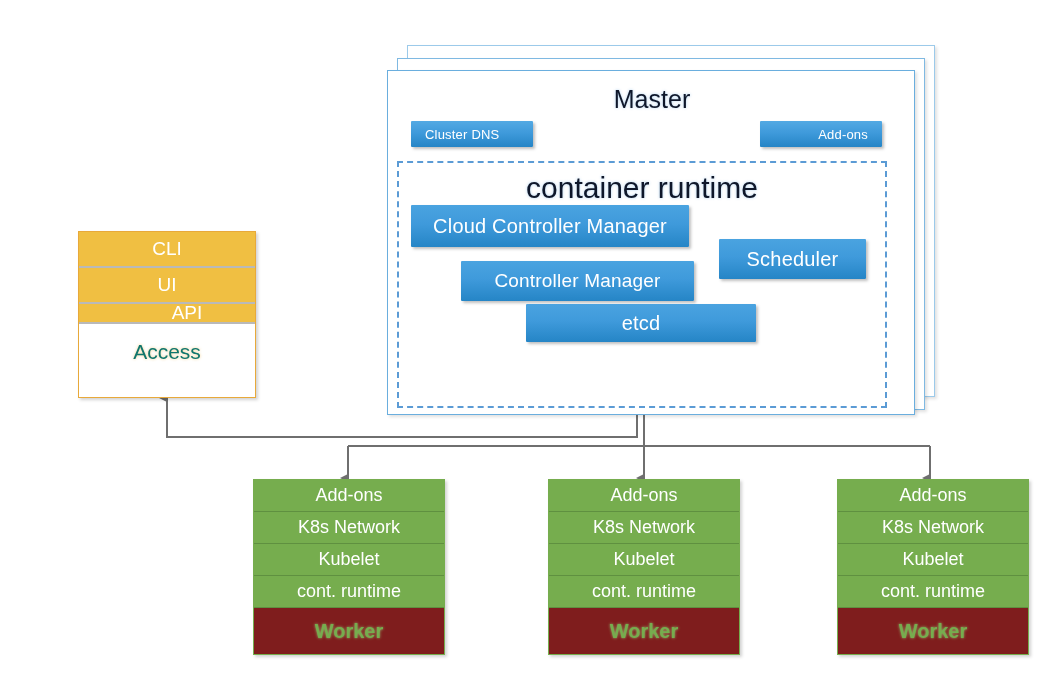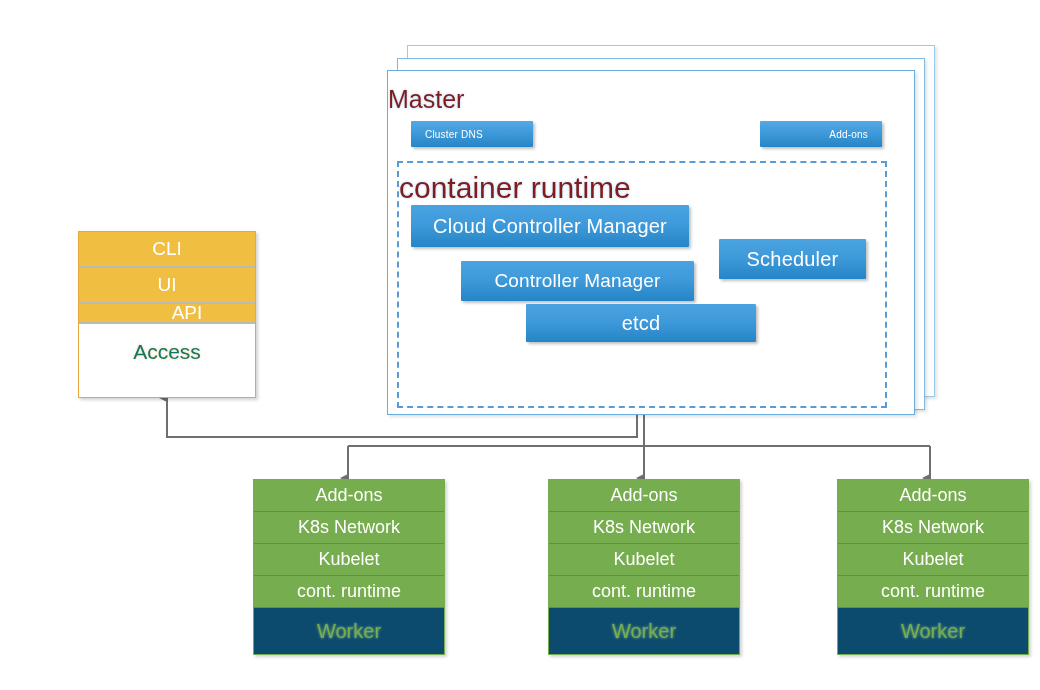--- a/index.html
+++ b/index.html
@@ -35,30 +35,30 @@
     color:#ffffff;
     display:flex;align-items:center;justify-content:center;
     box-shadow:2px 2px 3px rgba(0,0,0,.25);
     border-radius:1px;
     white-space:nowrap;
     letter-spacing:.2px;
   }
   .bbox.small{
     justify-content:flex-start;
     padding-left:14px;
-    font-size:10px;
+    font-size:13px;
     background:linear-gradient(to bottom,#53a9e3 0%,#3f9adb 45%,#2585c6 100%);
   }
   .bbox.small.right{justify-content:flex-end;padding-right:14px;padding-left:0;}
 
   
   .blulabel{
     position:absolute;
-    color:#7f1d1d;
-    text-align:left;
+    color:#0f172a;
+    text-align:center;
     text-shadow:0 0 3px rgba(160,200,235,.85);
     white-space:nowrap;
   }
 
   
   .ostack{
     position:absolute;box-sizing:border-box;
     border:1px solid #e8a93a;
     background:#ffffff;
     box-shadow:2px 2px 3px rgba(0,0,0,.18);
@@ -87,22 +87,23 @@
   .grow{
     box-sizing:border-box;
     background:#76ad4e;
     color:#ffffff;
     display:flex;align-items:center;justify-content:center;
     font-size:18px;
     border-bottom:1.5px solid #5f9040;
     white-space:nowrap;
   }
   .grow.last{
-    background:#0c4a6e;color:#76ad4e;border-bottom:none;
+    background:#7f1d1d;color:#76ad4e;border-bottom:none;
     text-shadow:0 0 3px rgba(150,200,120,.9);
+    font-weight:bold;
   }
 
   
   #wires{position:absolute;left:0;top:0;width:1040px;height:690px;pointer-events:none;}
 </style>
 </head>
 <body>
 
 <div id="canvas">
 

